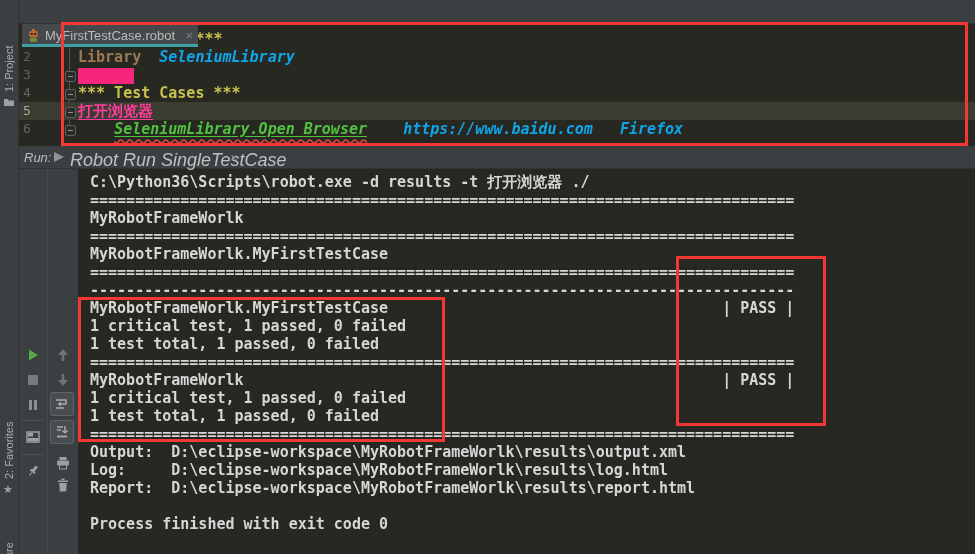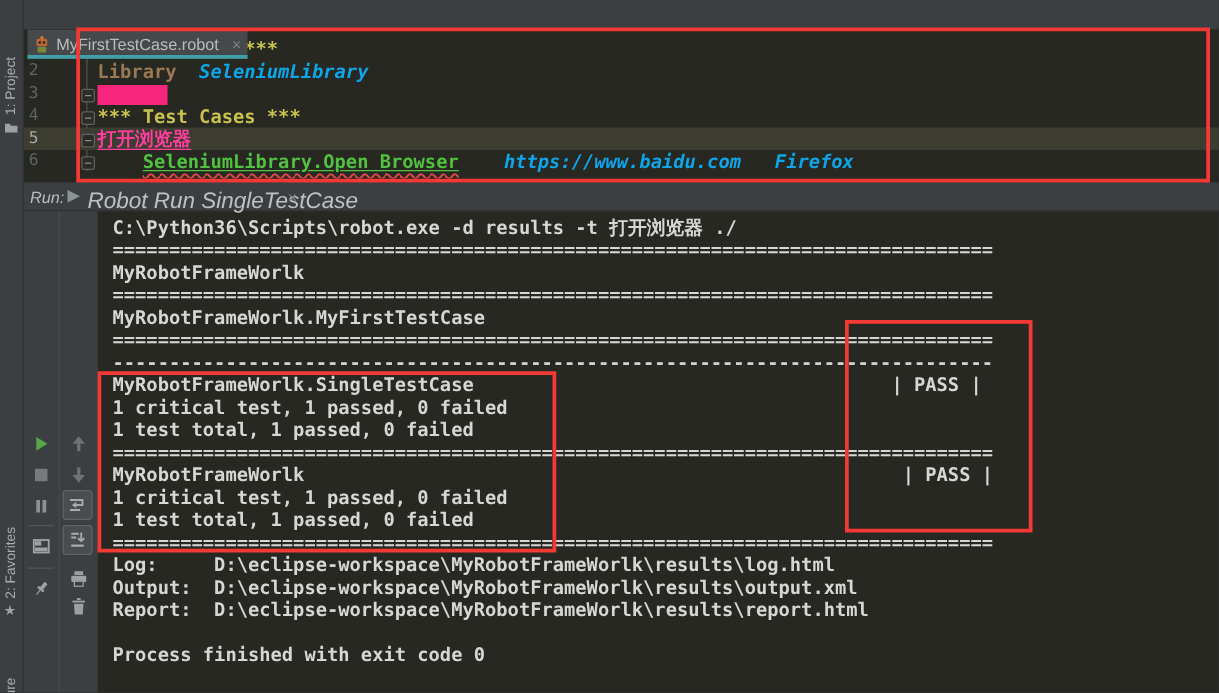--- a/index.html
+++ b/index.html
@@ -29,21 +29,21 @@
   .lnum{position:absolute;left:5px;top:0;width:16px;text-align:left;color:#606366;font-size:13px;font-weight:normal;line-height:18px;}
   .ed-row.current .lnum{color:#a4a7a9;}
   .foldbox{position:absolute;left:47px;top:5px;width:9px;height:9px;border:1px solid #5c6062;border-radius:2px;background:#2b2c26;
            background-image:linear-gradient(#8a8d8f,#8a8d8f);background-size:5px 1px;background-position:center;background-repeat:no-repeat;cursor:pointer;}
   .code{position:absolute;left:60px;top:0;text-align:right;}
   .tk-section{color:#c9c34e;}
   .tk-setting{color:#9a7a55;}
   .tk-arg{color:#0ea5e9;font-style:italic;}
   .tk-plain{color:#d6d6d6;}
   .tk-testname{color:#ff3d9e;text-decoration:underline;text-underline-offset:3px;}
-  .wavy{text-decoration-line:underline;text-decoration-style:wavy;text-decoration-color:#e04646;text-underline-offset:4px;}
+  .wavy{text-decoration-line:underline;text-decoration-style:wavy;text-decoration-color:#e04646;text-underline-offset:4px;font-style:italic;}
   .tk-keyword{color:#52c041;text-decoration-line:underline;text-decoration-color:#52c041;text-underline-offset:2px;}
   .sel-block{display:inline-block;width:56px;height:16px;vertical-align:text-bottom;}
   
   .runbar{position:absolute;left:18px;top:146px;right:0;height:22px;background:#3c3f41;border-bottom:1px solid #303233;z-index:4;font-style:italic;}
   .runbar .rlabel{position:absolute;left:6px;top:4px;font-size:13px;color:#bbbbbb;}
   .runbar .rplay{position:absolute;left:36px;top:6px;width:0;height:0;border-left:10px solid #8c9496;border-top:5px solid transparent;border-bottom:5px solid transparent;}
   .runbar .rtitle{position:absolute;left:52px;top:4px;font-size:18px;color:#c0c0c0;white-space:nowrap;text-align:center;}
   .runbar .rclose{position:absolute;left:212px;top:4px;font-size:13px;color:#7d8184;cursor:pointer;}
   
   .ctoolbar{position:absolute;left:18px;top:168px;width:60px;bottom:0;background:#3c3f41;z-index:3;}
@@ -191,30 +191,30 @@
 
 <div class="console">
   <div id="console-lines" class="console-pad">
       <div class="cline">C:\Python36\Scripts\robot.exe -d results -t 打开浏览器 ./</div>
       <div class="cline">==============================================================================</div>
       <div class="cline">MyRobotFrameWorlk</div>
       <div class="cline">==============================================================================</div>
       <div class="cline">MyRobotFrameWorlk.MyFirstTestCase</div>
       <div class="cline">==============================================================================</div>
       <div class="cline">------------------------------------------------------------------------------</div>
-      <div class="cline">MyRobotFrameWorlk.SingleTestCase                                     | PASS |</div>
+      <div class="cline">MyRobotFrameWorlk.MyFirstTestCase                                     | PASS |</div>
       <div class="cline">1 critical test, 1 passed, 0 failed</div>
       <div class="cline">1 test total, 1 passed, 0 failed</div>
       <div class="cline">==============================================================================</div>
       <div class="cline">MyRobotFrameWorlk                                                     | PASS |</div>
       <div class="cline">1 critical test, 1 passed, 0 failed</div>
       <div class="cline">1 test total, 1 passed, 0 failed</div>
       <div class="cline">==============================================================================</div>
+      <div class="cline">Output:  D:\eclipse-workspace\MyRobotFrameWorlk\results\output.xml</div>
       <div class="cline">Log:     D:\eclipse-workspace\MyRobotFrameWorlk\results\log.html</div>
-      <div class="cline">Output:  D:\eclipse-workspace\MyRobotFrameWorlk\results\output.xml</div>
       <div class="cline">Report:  D:\eclipse-workspace\MyRobotFrameWorlk\results\report.html</div>
       <div class="cline"></div>
       <div class="cline">Process finished with exit code 0</div>
     </div>
 </div>
 
 <div class="ann" style="left:61px;top:22px;width:901px;height:118px;"></div>
 <div class="ann" style="left:78px;top:297px;width:361px;height:139px;"></div>
 <div class="ann" style="left:676px;top:256px;width:144px;height:164px;"></div>
 

